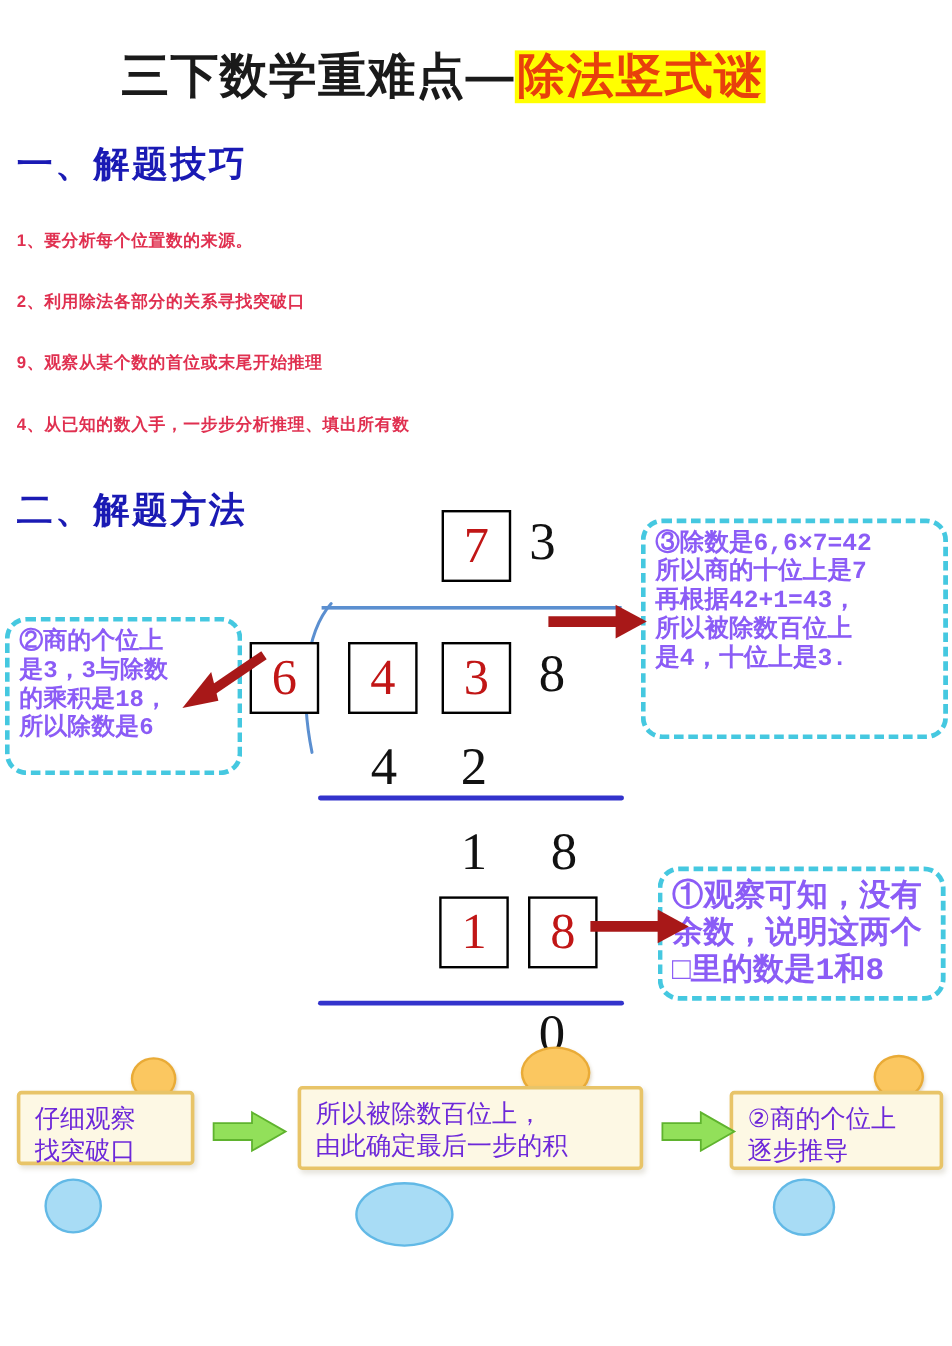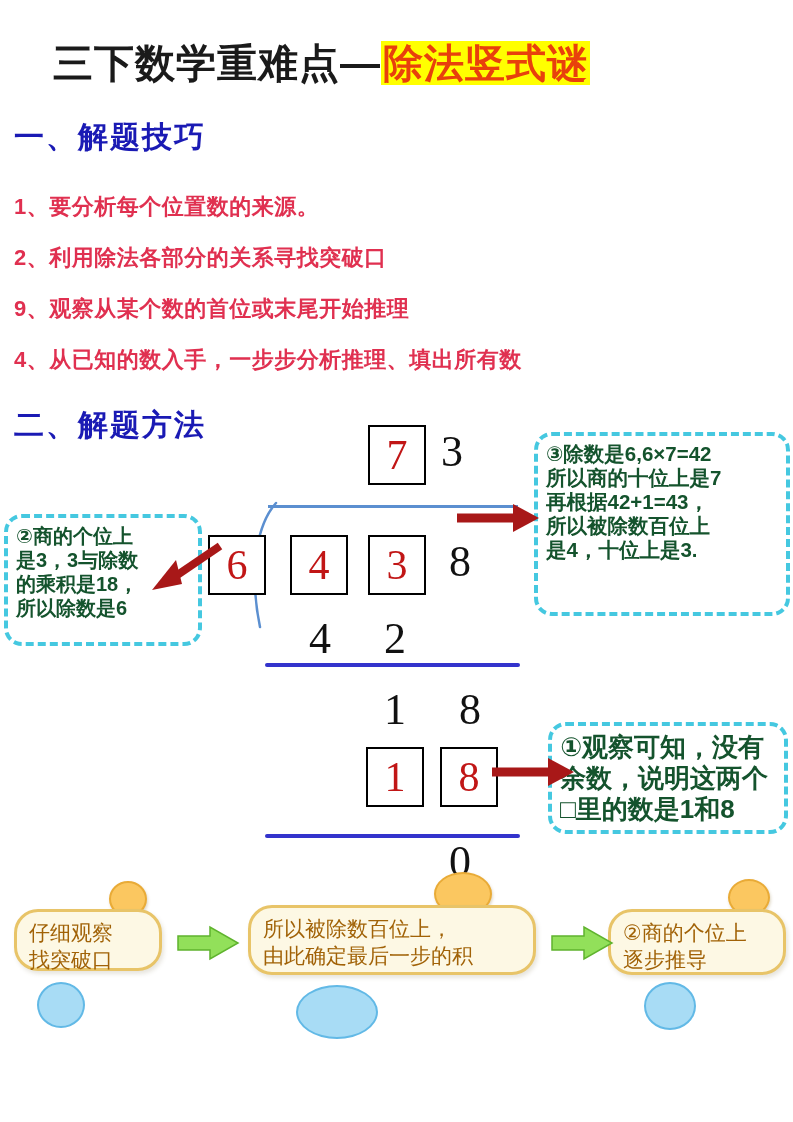--- a/index.html
+++ b/index.html
@@ -19,20 +19,21 @@
   #title {
     position: absolute;
     left: 0; top: 36px;
     width: 643px;
     text-align: center;
     font-size: 40px;
     font-weight: bold;
     color: #1a1a1a;
     letter-spacing: 1px;
     white-space: nowrap;
+    padding-left: 48px;
   }
   #title .hl {
     color: #e8400c;
     background: #ffff00;
     padding: 0 2px;
   }
 
   
   .sec-head {
     position: absolute;
@@ -42,44 +43,45 @@
     letter-spacing: 2px;
     white-space: nowrap;
   }
   #sec1-head { left: 14px; top: 117px; text-align: center; }
   #sec2-head { left: 14px; top: 405px; }
 
   
   .tip {
     position: absolute;
     left: 14px;
-    font-size: 22px;
+    font-size: 14px;
     font-weight: bold;
     color: #e03050;
     white-space: nowrap;
     letter-spacing: 0.5px;
   }
   #tip0 { top: 192px; }
   #tip1 { top: 243px; }
   #tip2 { top: 294px; }
   #tip3 { top: 345px; }
 
   
   .callout {
     position: absolute;
     border: 4px dashed #45c8e0;
     border-radius: 18px;
     background: #ffffff;
-    color: #14532d;
+    color: #8b5cf6;
     font-size: 21px;
     font-weight: bold;
     line-height: 1.20;
     box-sizing: border-box;
     padding: 6px 6px 4px 8px;
     white-space: pre-line;
+    font-family: Liberation Mono, monospace;
   }
   #callout2 { left: 4px;  top: 514px; width: 198px; height: 132px; font-size: 20px; }
   #callout3 { left: 534px; top: 432px; width: 256px; height: 184px; font-size: 20.5px; line-height: 1.17; }
   #callout1 { left: 548px; top: 722px; width: 240px; height: 112px; font-size: 26px; line-height: 1.20; }
 
   
   .digit {
     position: absolute;
     font-family: "Liberation Serif", "DejaVu Serif", serif;
     font-size: 44px;
@@ -155,23 +157,23 @@
   
   .arrow-svg { position: absolute; }
   #arrow-right-top { left: 455px; top: 498px; }
   #arrow-left-mid  { left: 148px; top: 538px; }
   #arrow-right-bot { left: 490px; top: 752px; }
 
   
   .flowbox {
     position: absolute;
     border: 3px solid #e8c468;
-    border-radius: 24px;
+    border-radius: 4px;
     background: #fdf8e4;
-    color: #a16207;
+    color: #6d28d9;
     font-size: 21px;
     font-weight: normal;
     line-height: 1.28;
     box-sizing: border-box;
     padding: 8px 12px;
     white-space: pre-line;
     box-shadow: 2px 3px 4px rgba(120,110,70,0.18);
   }
   #flow0 { left: 14px;  top: 909px; width: 148px; height: 62px; }
   #flow1 { left: 248px; top: 905px; width: 288px; height: 70px; }

